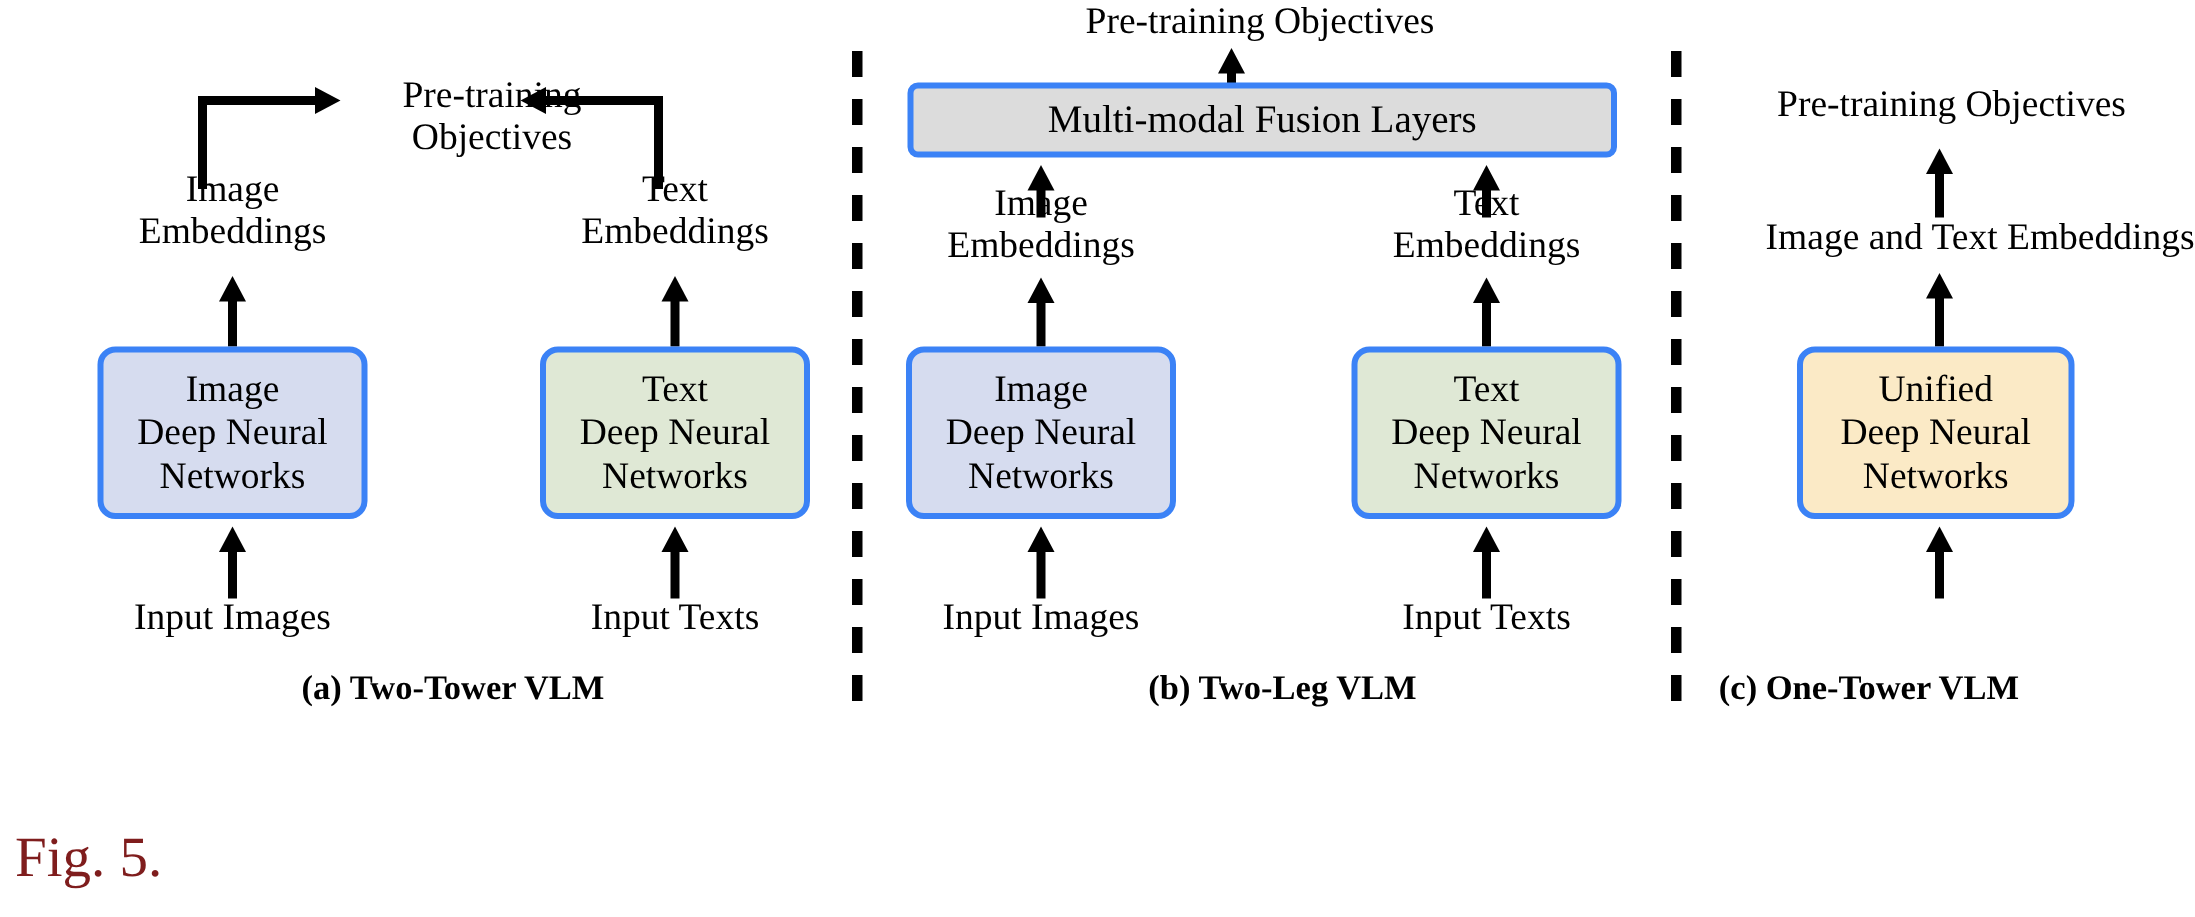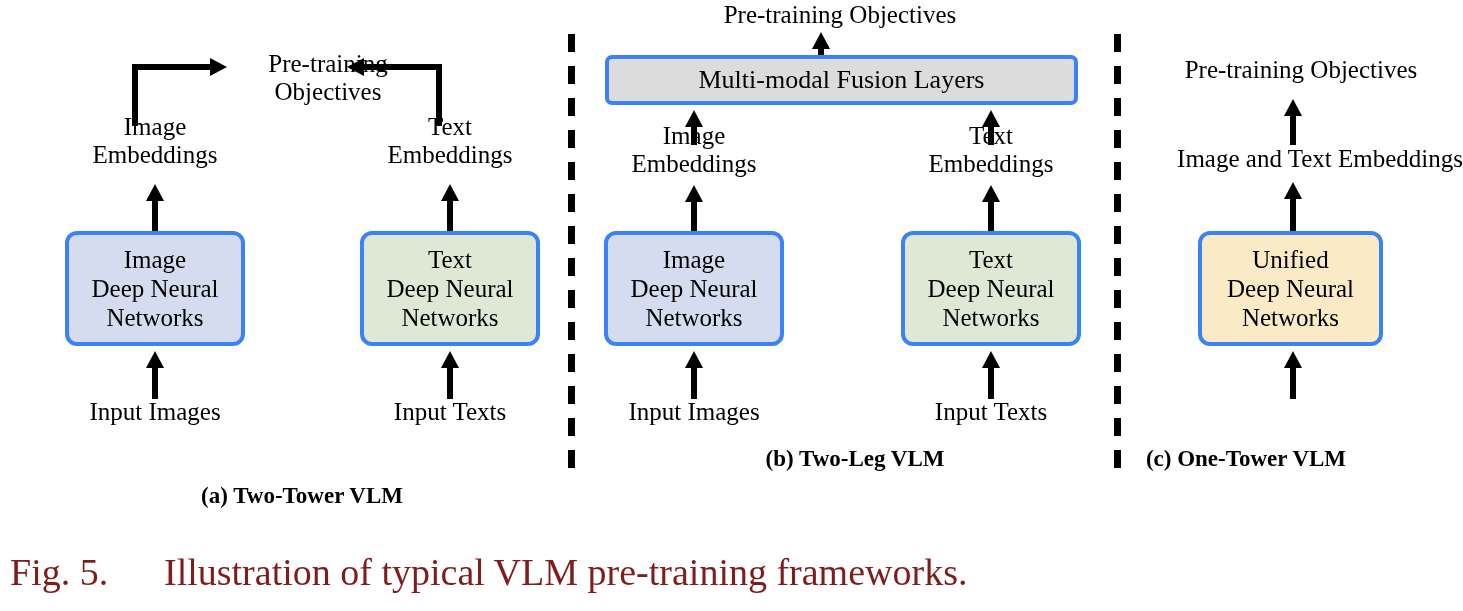--- a/index.html
+++ b/index.html
@@ -269,23 +269,22 @@
 Deep Neural
 Networks</div>
 
     <div class="arrow-v" style="left:163px; top:351px; height:48px;">
       <div class="head"></div>
       <div class="shaft" style="top:14px; height:34px;"></div>
     </div>
 
   </div>
 
-  <div class="panel-caption" style="left:152px; top:446px; width:300px;margin-top:37px;">(a) Two-Tower VLM</div>
+  <div class="panel-caption" style="left:152px; top:446px; width:300px;">(a) Two-Tower VLM</div>
 
   <div class="panel-caption" style="left:705px; top:446px; width:300px;">(b) Two-Leg VLM</div>
 
   <div class="panel-caption" style="left:1096px; top:446px; width:300px;">(c) One-Tower VLM</div>
 
   <div class="fig-caption" style="left:10px; top:550px;">Fig. 5.</div>
 
-  <div class="fig-caption" style="left:164px; top:550px;">Illustration of typical VLM pre-training frameworks.</div>
 
 </div>
 
 </body></html>

